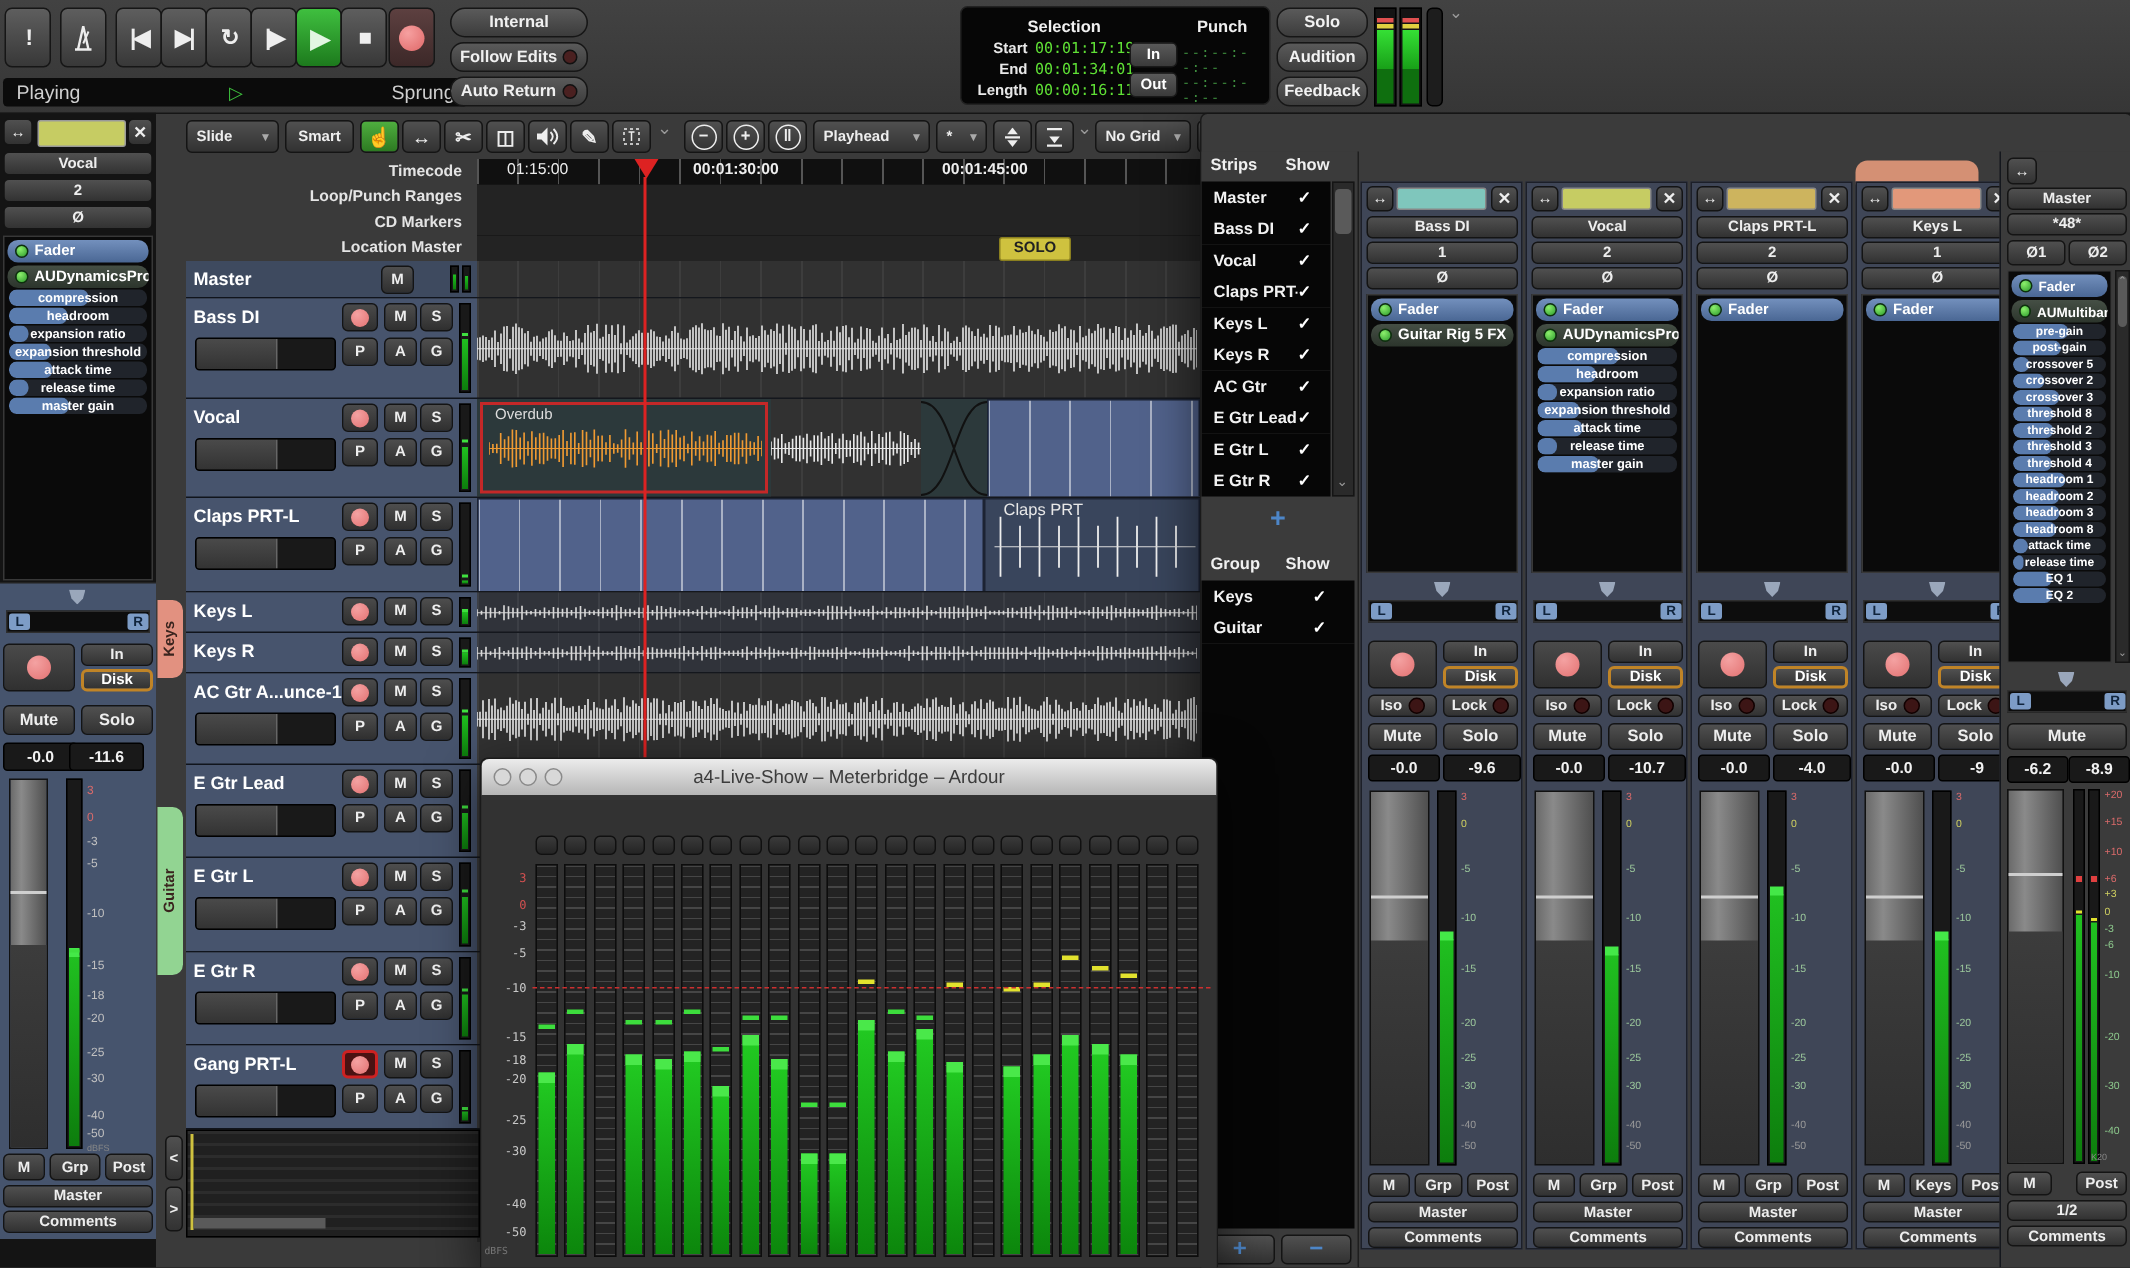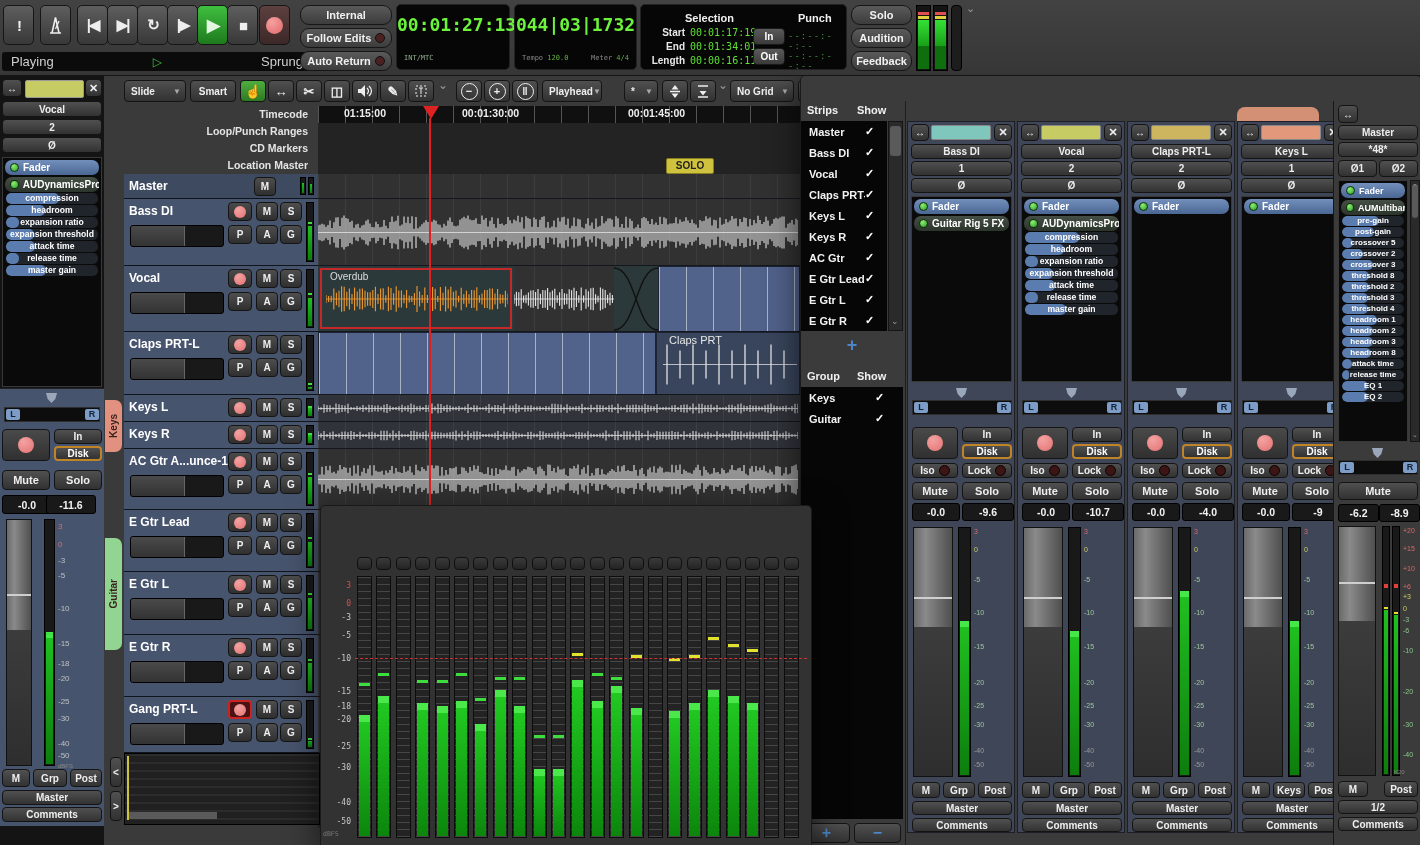--- a/index.html
+++ b/index.html
@@ -144,44 +144,33 @@
         <div class="tbtn rec" style="position: absolute; left: 259px; top: 5px; width: 31px; height: 40px;">
           <div class="dot"></div>
         </div>
       </div>
     <div id="status">
       <span>Playing</span>
       <span class="ptri">▷</span>
       <span>Sprung</span>
     </div>
     <div id="toggles">
-        <div class="toggle" style="position: absolute; left: 300px; top: 5px; width: 92px; height: 20px;">
+        <div class="toggle" style="position: absolute; left: 300px; top: 5px; width: 92px; height: 20px; border-radius: 10px;">
           <div style="font-size: 11px; font-weight: bold;">Internal</div>
         </div>
         <div class="toggle" style="position: absolute; left: 300px; top: 28px; width: 92px; height: 20px;">
           <div style="font-size: 11px; font-weight: bold;">Follow Edits</div>
           <div class="led"></div>
         </div>
         <div class="toggle" style="position: absolute; left: 300px; top: 51px; width: 92px; height: 20px;">
           <div style="font-size: 11px; font-weight: bold;">Auto Return</div>
           <div class="led"></div>
         </div>
       </div>
 
-    <div class="clockbox" style="left:396px;width:114px;height:66px;">
-      <div class="clocktime" style="font-size:18px;margin-top:9px;">00:01:27:13</div>
-      <div class="clocksub" style="left:7px;bottom:7px;">INT/MTC</div>
-    </div>
-    <div class="clockbox" style="left:514px;width:123px;height:66px;">
-      <div class="clocktime" style="font-size:18px;margin-top:9px;">044|03|1732</div>
-      <div class="clocksub" style="left:7px;bottom:7px;color:#888;">
-        <span>Tempo</span> <span style="color:#5fae3f">120.0</span></div>
-      <div class="clocksub" style="right:7px;bottom:7px;color:#888;">
-        <span>Meter</span> <span style="color:#5fae3f">4/4</span></div>
-    </div>
 
     <div class="clockbox" style="left:640px;width:207px;height:66px;">
       <div class="abs" style="left:44px;top:7px;font-size:11px;font-weight:bold;color:#f0f0f0;">Selection</div>
       <div class="abs" style="left:157px;top:7px;font-size:11px;font-weight:bold;color:#f0f0f0;">Punch</div>
       <div id="selrows">
           <div class="selrow" style="position: absolute; left: 2px; top: 22px; width: 140px; height: 13px;"><span class="sellab">Start</span><span class="selval">00:01:17:19</span></div>
           <div class="selrow" style="position: absolute; left: 2px; top: 36px; width: 140px; height: 13px;"><span class="sellab">End</span><span class="selval">00:01:34:01</span></div>
           <div class="selrow" style="position: absolute; left: 2px; top: 50px; width: 140px; height: 13px;"><span class="sellab">Length</span><span class="selval">00:00:16:11</span></div>
         </div>
       <div class="pbtn" style="left:112px;top:23px;">In</div>
@@ -336,21 +325,21 @@
         <div style="position: absolute; left: 320px; top: 0px; width: 12px; height: 22px; color: rgb(153, 153, 153);">⌄</div>
         <div class="sb" style="position: absolute; left: 338px; top: 2px; width: 26px; height: 22px;">
           <div style="width: 15px; height: 15px; border: 1.5px solid rgb(238, 238, 238); border-radius: 50%; display: flex; align-items: center; justify-content: center; font-size: 11px; line-height: 1;">−</div>
         </div>
         <div class="sb" style="position: absolute; left: 366px; top: 2px; width: 26px; height: 22px;">
           <div style="width: 15px; height: 15px; border: 1.5px solid rgb(238, 238, 238); border-radius: 50%; display: flex; align-items: center; justify-content: center; font-size: 11px; line-height: 1;">+</div>
         </div>
         <div class="sb" style="position: absolute; left: 394px; top: 2px; width: 26px; height: 22px;">
           <div style="width: 15px; height: 15px; border: 1.5px solid rgb(238, 238, 238); border-radius: 50%; display: flex; align-items: center; justify-content: center; font-size: 11px; line-height: 1;">‖</div>
         </div>
-        <div class="sb" style="position: absolute; left: 424px; top: 2px; width: 60px; height: 22px; justify-content: space-between;">
+        <div class="sb" style="position: absolute; left: 424px; top: 2px; width: 78px; height: 22px; justify-content: space-between;">
           <span style="padding-left:6px">Playhead</span>
           <span style="padding-right:4px;color:#aaa;font-size:8px">▼</span>
         </div>
         <div class="sb" style="position: absolute; left: 506px; top: 2px; width: 34px; height: 22px; justify-content: space-between;">
           <span style="padding-left:6px">*</span>
           <span style="padding-right:4px;color:#aaa;font-size:8px">▼</span>
         </div>
         <div class="sb" style="position: absolute; left: 544px; top: 2px; width: 26px; height: 22px;">
           <svg width="14" height="13" viewBox="0 0 14 13">
             <path d="M2 6.5 h10" stroke="#eee" stroke-width="1.5"></path>
@@ -370,21 +359,21 @@
           <span style="padding-right:4px;color:#aaa;font-size:8px">▼</span>
         </div>
         <div class="sb" style="position: absolute; left: 680px; top: 2px; width: 56px; height: 22px; justify-content: space-between;">
           <span style="padding-left:6px">Beats</span>
           <span style="padding-right:4px;color:#aaa;font-size:8px">▼</span>
         </div>
       </div>
     <div id="erulers" style="position: absolute; left: 118px; top: 31px; width: 690px; height: 68px;">
         <div class="ruler-lab" style="position: absolute; left: 0px; top: 2px; width: 190px; height: 14px;">Timecode</div>
         <div style="position: absolute; left: 200px; top: 0px; width: 482px; height: 17px; background: repeating-linear-gradient(to right, rgb(85, 85, 85) 0px, rgb(85, 85, 85) 1px, transparent 1px, transparent 27px) rgb(16, 16, 16); border-bottom: 1px solid rgb(0, 0, 0);">
-          <div style="position: absolute; left: 2px; top: 1px; width: 90px; height: 13px; color: rgb(238, 238, 238); font-size: 10.5px; font-weight: bold; text-align: center;">01:15:00</div>
+          <div style="position: absolute; left: 20px; top: 1px; width: 90px; height: 13px; color: rgb(238, 238, 238); font-size: 10.5px; font-weight: normal;">01:15:00</div>
           <div style="position: absolute; left: 144px; top: 1px; width: 90px; height: 13px; color: rgb(238, 238, 238); font-size: 10.5px; font-weight: bold;">00:01:30:00</div>
           <div style="position: absolute; left: 310px; top: 1px; width: 90px; height: 13px; color: rgb(238, 238, 238); font-size: 10.5px; font-weight: bold;">00:01:45:00</div>
         </div>
         <div class="ruler-lab" style="position: absolute; left: 0px; top: 19px; width: 190px; height: 14px;">Loop/Punch Ranges</div>
         <div style="position: absolute; left: 200px; top: 17px; width: 482px; height: 17px; background: rgb(35, 35, 35); border-bottom: 1px solid rgb(0, 0, 0);"></div>
         <div class="ruler-lab" style="position: absolute; left: 0px; top: 36px; width: 190px; height: 14px;">CD Markers</div>
         <div style="position: absolute; left: 200px; top: 34px; width: 482px; height: 17px; background: rgb(35, 35, 35); border-bottom: 1px solid rgb(0, 0, 0);"></div>
         <div class="ruler-lab" style="position: absolute; left: 0px; top: 53px; width: 190px; height: 14px;">Location Master</div>
         <div style="position: absolute; left: 200px; top: 51px; width: 482px; height: 17px; background: rgb(35, 35, 35); border-bottom: 1px solid rgb(0, 0, 0);">
           <div style="position: absolute; left: 348px; top: 1px; width: 46px; height: 14px; background: rgb(207, 194, 63); color: rgb(34, 34, 34); font-size: 10px; font-weight: bold; text-align: center; border: 1px solid rgb(138, 127, 31); border-radius: 2px; line-height: 13px;">SOLO</div>
@@ -641,20 +630,26 @@
         <div class="tab-grp" style="position: absolute; left: 105px; top: 463px; width: 17px; height: 112px; background: rgb(146, 212, 146);">
           <span style="color: rgb(58, 36, 30);">Guitar</span>
         </div>
       </div>
   <div style="position: absolute; left: 429px; top: 43px; width: 2px; height: 387px; background: rgb(221, 34, 34); z-index: 9;"></div>
       <div class="sb" style="position: absolute; left: 110px; top: 682px; width: 12px; height: 30px;">&lt;</div>
       <div class="sb" style="position: absolute; left: 110px; top: 716px; width: 12px; height: 30px;">&gt;</div>
     </div>
 
   <div class="macwin" id="mbwin" style="left:320px;top:505px;width:490px;height:340px;z-index:30;background:#323232;">
+    <div class="titlebar">
+      <div class="tl" style="left:8px;border:1px solid #8a8a8a;background:#d8d8d8;"></div>
+      <div class="tl" style="left:25px;border:1px solid #8a8a8a;background:#d8d8d8;"></div>
+      <div class="tl" style="left:42px;border:1px solid #8a8a8a;background:#d8d8d8;"></div>
+      <span>a4-Live-Show – Meterbridge – Ardour</span>
+    </div>
     <div id="mb-content">
         <div class="mbscale" style="position: absolute; left: 0px; top: 51px; width: 30px; height: 10px; color: rgb(208, 80, 80);">3</div>
         <div class="mbscale" style="position: absolute; left: 0px; top: 69px; width: 30px; height: 10px; color: rgb(208, 80, 80);">0</div>
         <div class="mbscale" style="position: absolute; left: 0px; top: 83px; width: 30px; height: 10px; color: rgb(200, 200, 200);">-3</div>
         <div class="mbscale" style="position: absolute; left: 0px; top: 101px; width: 30px; height: 10px; color: rgb(200, 200, 200);">-5</div>
         <div class="mbscale" style="position: absolute; left: 0px; top: 124px; width: 30px; height: 10px; color: rgb(200, 200, 200);">-10</div>
         <div class="mbscale" style="position: absolute; left: 0px; top: 157px; width: 30px; height: 10px; color: rgb(200, 200, 200);">-15</div>
         <div class="mbscale" style="position: absolute; left: 0px; top: 172px; width: 30px; height: 10px; color: rgb(200, 200, 200);">-18</div>
         <div class="mbscale" style="position: absolute; left: 0px; top: 185px; width: 30px; height: 10px; color: rgb(200, 200, 200);">-20</div>
         <div class="mbscale" style="position: absolute; left: 0px; top: 212px; width: 30px; height: 10px; color: rgb(200, 200, 200);">-25</div>

